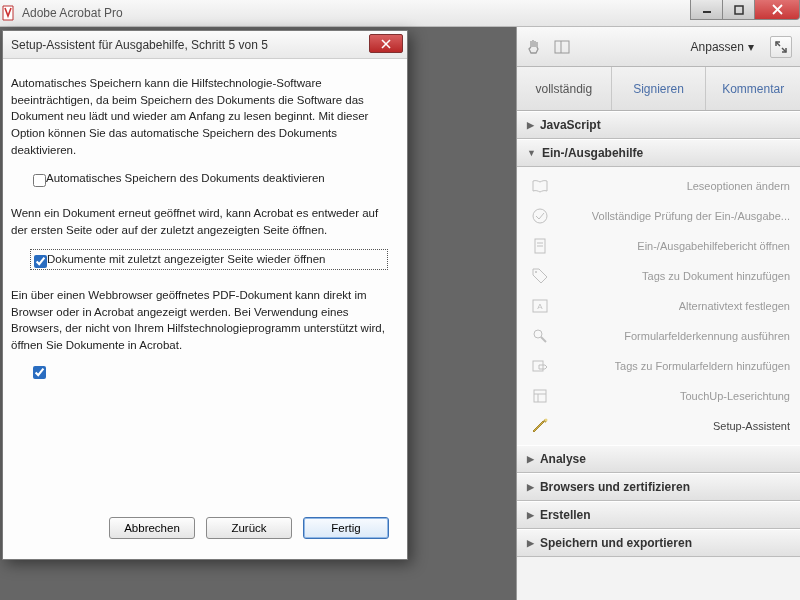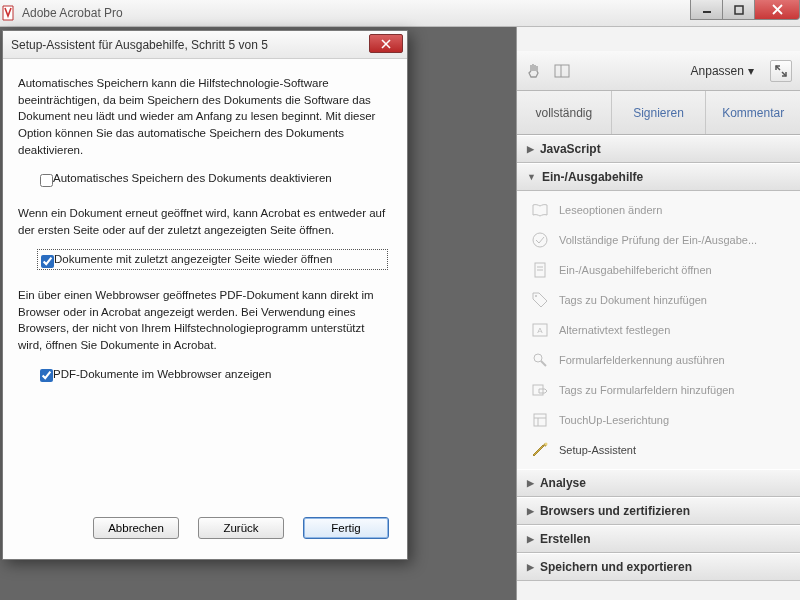--- a/index.html
+++ b/index.html
@@ -13,50 +13,50 @@
 .win-btn { width: 33px; height: 20px; border: 1px solid #888; border-top: none; display: flex; align-items: center; justify-content: center; font-size: 11px; background: linear-gradient(#e8e8e8,#c8c8c8); margin-left: -1px; }
 .win-btn.close { background: linear-gradient(#e07070,#c83838); color: #fff; width: 46px; border-top-right-radius: 0; border-bottom-right-radius: 4px; }
 .win-btn.min, .win-btn.max { color: #444; }
 
 
 .app-body { position: absolute; top: 27px; left: 0; right: 0; bottom: 0; background: #555; }
 .app-content { position: absolute; top: 0; left: 0; right: 0; bottom: 0; display: flex; }
 .doc-pane { flex: 1; background: #666; position: relative; }
 .right-panel { width: 284px; background: #f3f3f3; border-left: 1px solid #999; display: flex; flex-direction: column; }
 
-.toolbar-row { height: 40px; background: linear-gradient(#f9f9f9,#e4e4e4); border-bottom: 1px solid #b7b7b7; display: flex; align-items: center; padding: 0 8px; gap: 10px; margin-top: 24px; }
+.toolbar-row { height: 40px; background: linear-gradient(#f9f9f9,#e4e4e4); border-bottom: 1px solid #b7b7b7; display: flex; align-items: center; padding: 0 8px; gap: 10px; }
 .toolbar-row .tool-icon { width: 18px; height: 18px; opacity: .55; }
 .toolbar-row .spacer { flex: 1; }
 .adjust-btn { font-size: 12px; color: #333; padding: 4px 6px; display: flex; align-items: center; gap: 4px; }
 .fullscreen-btn { width: 22px; height: 22px; border: 1px solid #bbb; border-radius: 2px; display: flex; align-items: center; justify-content: center; background: linear-gradient(#fdfdfd,#e8e8e8); }
 
 .tabs-row { height: 44px; background: linear-gradient(#f2f2f2,#e2e2e2); border-bottom: 1px solid #b3b3b3; display: flex; align-items: stretch; }
 .tab { flex: 1; display: flex; align-items: center; justify-content: center; font-size: 12px; color: #4b6fa8; border-right: 1px solid #c8c8c8; }
 .tab:last-child { border-right: none; }
 .tab.trunc { color: #555; }
 
 .accordion { flex: 1; overflow: hidden; }
 .acc-header { height: 28px; background: linear-gradient(#f6f6f6,#e1e1e1); border-top: 1px solid #fff; border-bottom: 1px solid #bcbcbc; display: flex; align-items: center; padding: 0 10px; font-size: 12px; font-weight: bold; color: #333; gap: 6px; }
 .acc-header .tri { font-size: 9px; color: #666; }
 .acc-body { background: #f8f8f8; padding: 4px 0; }
-.acc-item { height: 30px; display: flex; align-items: center; padding: 0 10px 0 14px; font-size: 11px; color: #9a9a9a; gap: 10px; }
+.acc-item { height: 30px; display: flex; align-items: center; padding: 0 10px 0 14px; font-size: 11px; color: #9a9a9a; gap: 10px; justify-content: space-between; }
 .acc-item.active { color: #444; }
 .acc-item .item-icon { width: 18px; height: 18px; opacity: .5; flex-shrink: 0; }
 .acc-item.active .item-icon { opacity: .9; }
 .acc-item .item-label { white-space: nowrap; overflow: hidden; text-overflow: ellipsis; }
 .dialog { position: absolute; top: 30px; left: 2px; width: 406px; height: 530px; background: #fdfdfd; border: 1px solid #7a7a7a; box-shadow: 4px 4px 14px rgba(0,0,0,.45); display: flex; flex-direction: column; }
 .dlg-titlebar { height: 28px; background: linear-gradient(#fbfbfb,#e9e9e9); border-bottom: 1px solid #cfcfcf; display: flex; align-items: center; padding: 0 8px; position: relative; }
 .dlg-titlebar .dlg-title { font-size: 12px; color: #333; }
 .dlg-close { position: absolute; right: 4px; top: 3px; width: 34px; height: 19px; background: linear-gradient(#d86060,#b82828); border: 1px solid #803030; border-radius: 2px; color: #fff; display: flex; align-items: center; justify-content: center; font-size: 12px; }
-.dlg-body { flex: 1; padding: 16px 20px 10px 15px; font-size: 11.5px; color: #222; line-height: 1.45; }
+.dlg-body { flex: 1; padding: 16px 20px 10px 8px; font-size: 11.5px; color: #222; line-height: 1.45; }
 .dlg-body p { margin-bottom: 12px; }
 .check-row { display: flex; align-items: flex-end; gap: 0; margin: 6px 0 18px 22px; font-size: 11.5px; }
 .check-row.highlighted { outline: 1px dotted #555; padding: 1px 3px; margin-left: 20px; }
 .check-row input[type=checkbox] { width: 13px; height: 13px; accent-color: #2a6dc0; }
-.dlg-buttons { display: flex; gap: 19px; justify-content: flex-end; padding: 0 18px 20px 0; }
+.dlg-buttons { display: flex; gap: 11px; justify-content: flex-end; padding: 0 18px 20px 0; }
 .dlg-btn { min-width: 86px; height: 22px; font-size: 11.5px; border: 1px solid #8a8a8a; border-radius: 3px; background: linear-gradient(#fdfdfd,#e5e5e5); display: flex; align-items: center; justify-content: center; }
 .dlg-btn.primary { border: 1px solid #3b72b8; box-shadow: 0 0 0 1px #8fb7e6 inset; background: linear-gradient(#f8fbff,#dbe9f8); }
 
 svg { display: block; }
 </style>
 </head>
 <body>
 
 <div class="titlebar">
   <span class="app-icon">
@@ -254,21 +254,20 @@
       <span>Automatisches Speichern des Dokuments deaktivieren</span>
     </label>
     <p>Wenn ein Dokument erneut geöffnet wird, kann Acrobat es entweder auf der ersten Seite oder auf der zuletzt angezeigten Seite öffnen.</p>
     <label class="check-row highlighted">
       <input type="checkbox" checked="" style="">
       <span>Dokumente mit zuletzt angezeigter Seite wieder öffnen</span>
     </label>
     <p>Ein über einen Webbrowser geöffnetes PDF-Dokument kann direkt im Browser oder in Acrobat angezeigt werden. Bei Verwendung eines Browsers, der nicht von Ihrem Hilfstechnologieprogramm unterstützt wird, öffnen Sie Dokumente in Acrobat.</p>
     <label class="check-row">
       <input type="checkbox" checked="" style="">
-      <span>PDF-Dokumente im Webbrowser anzeigen</span>
     </label>
   </div>
   <div class="dlg-buttons">
     <div class="dlg-btn">Abbrechen</div>
     <div class="dlg-btn">Zurück</div>
     <div class="dlg-btn primary">Fertig</div>
   </div>
 </div>
 
 </body></html>

